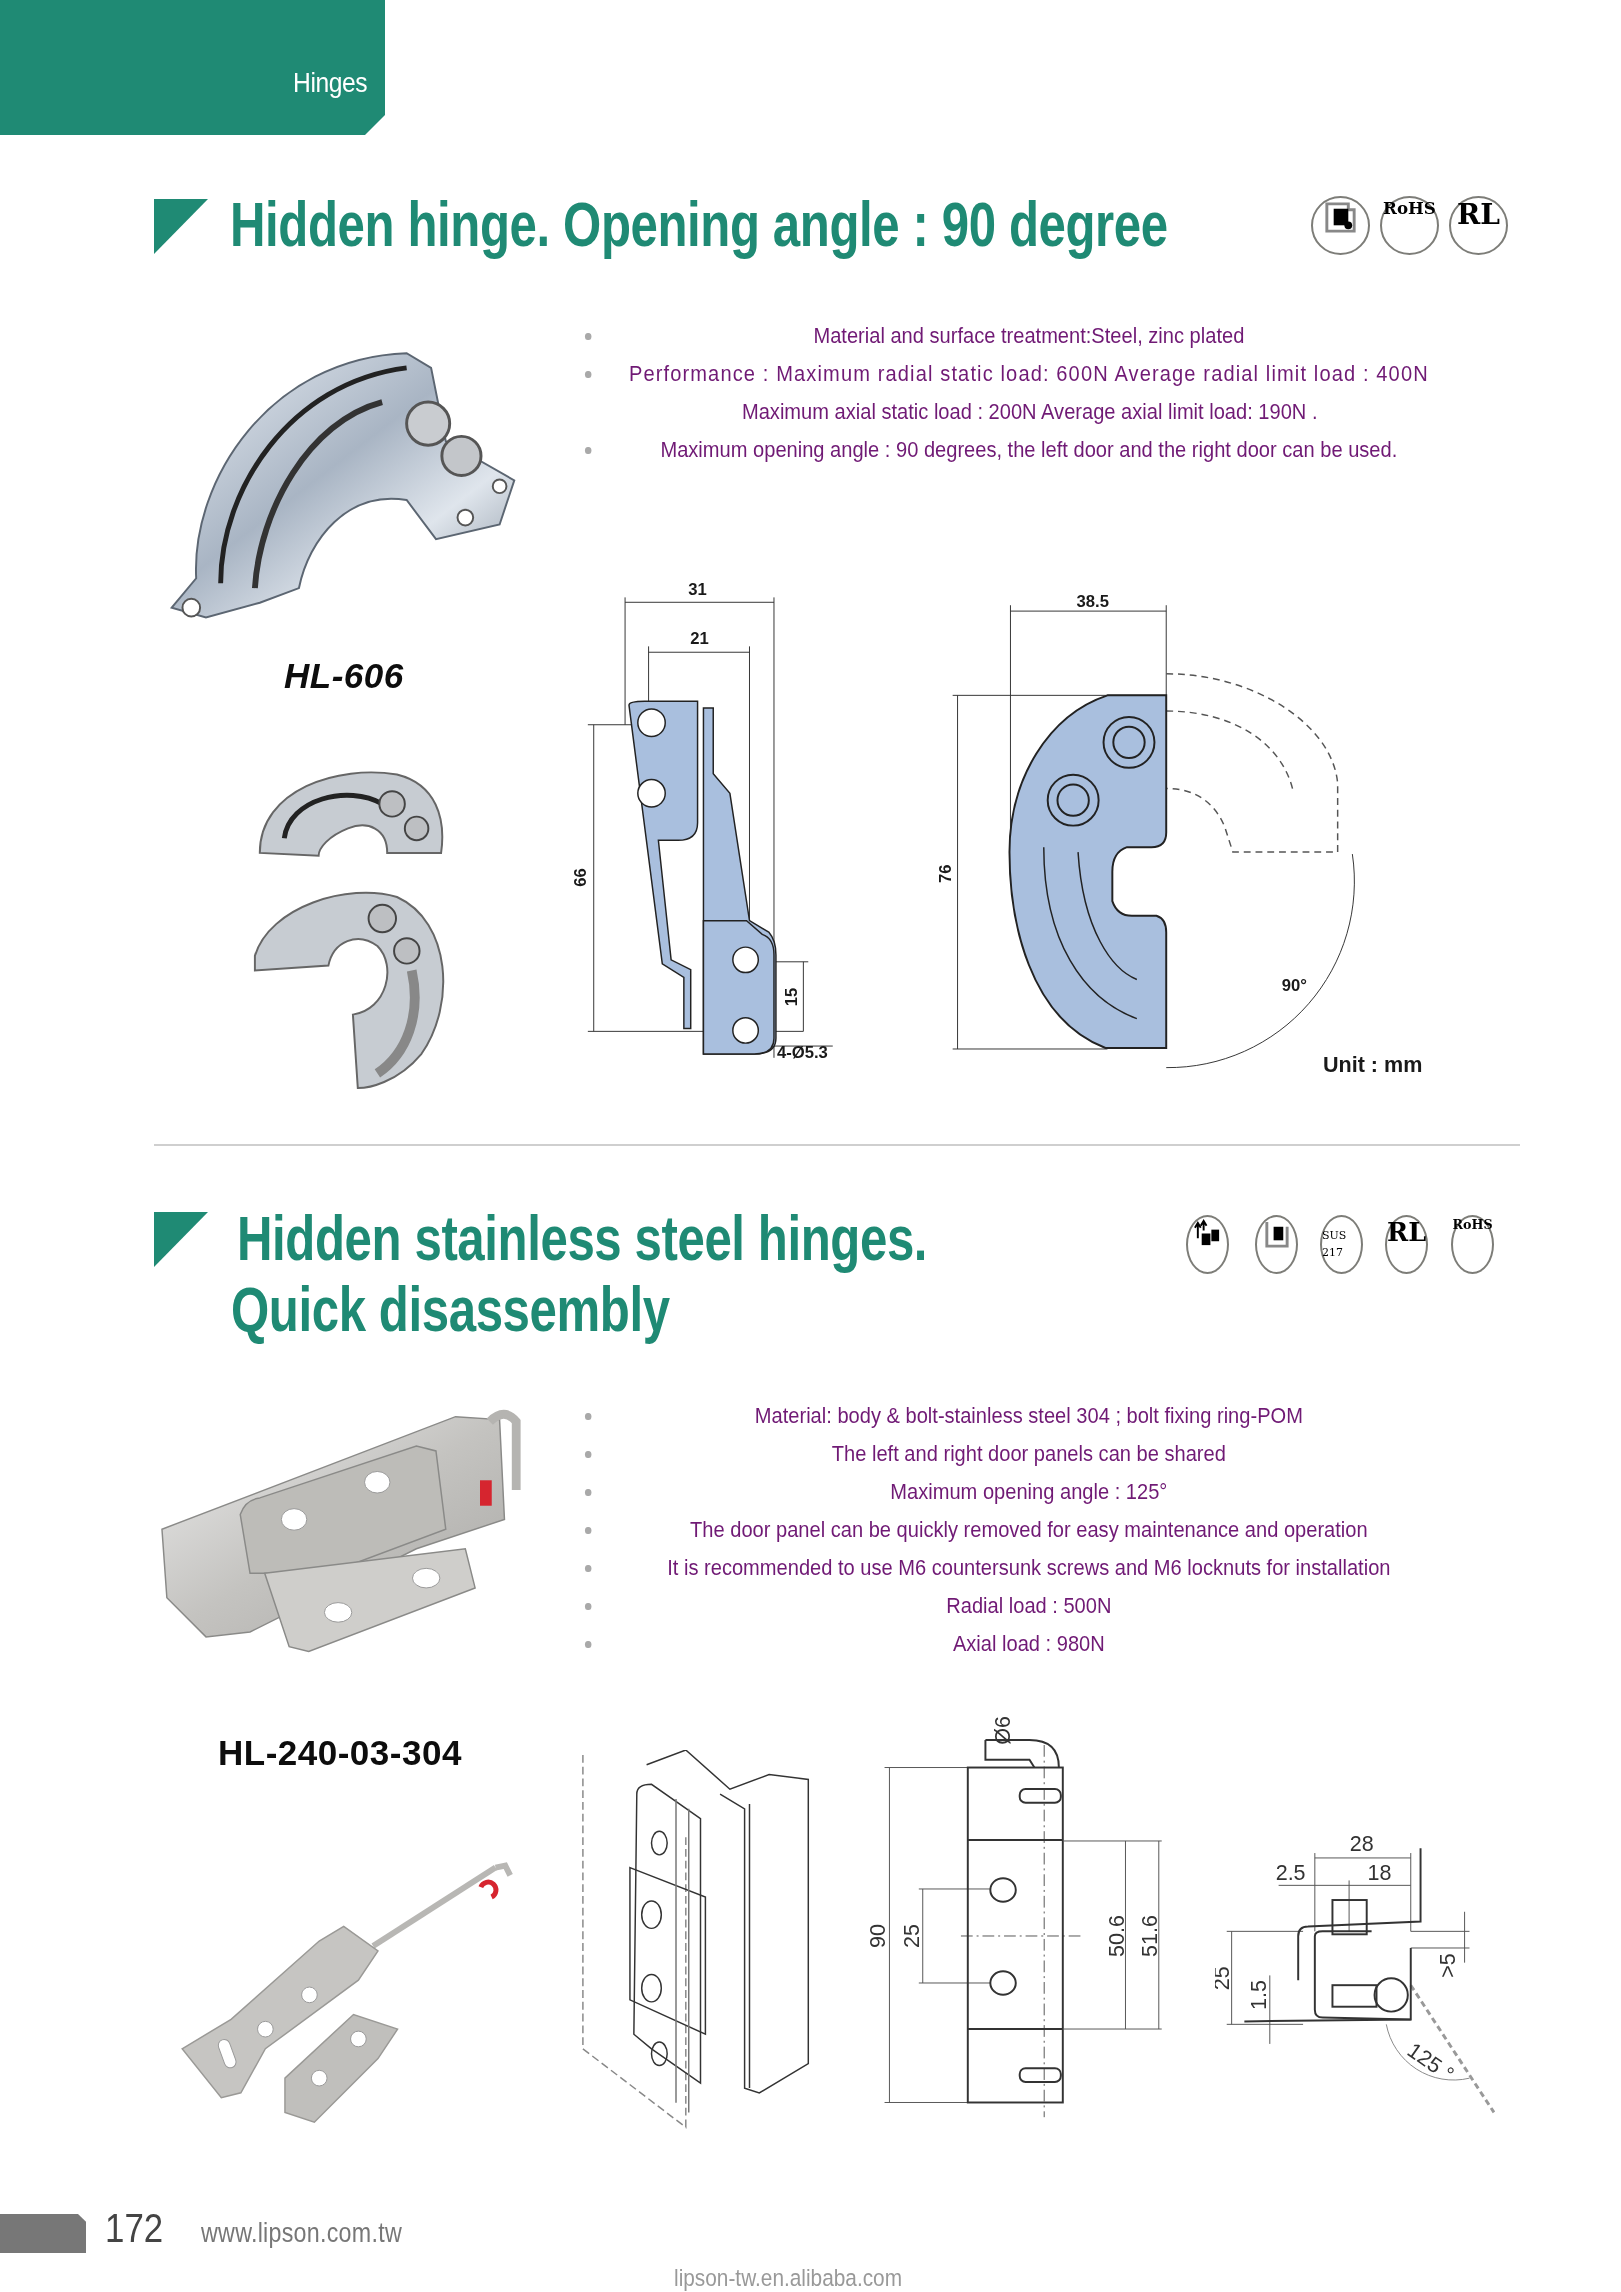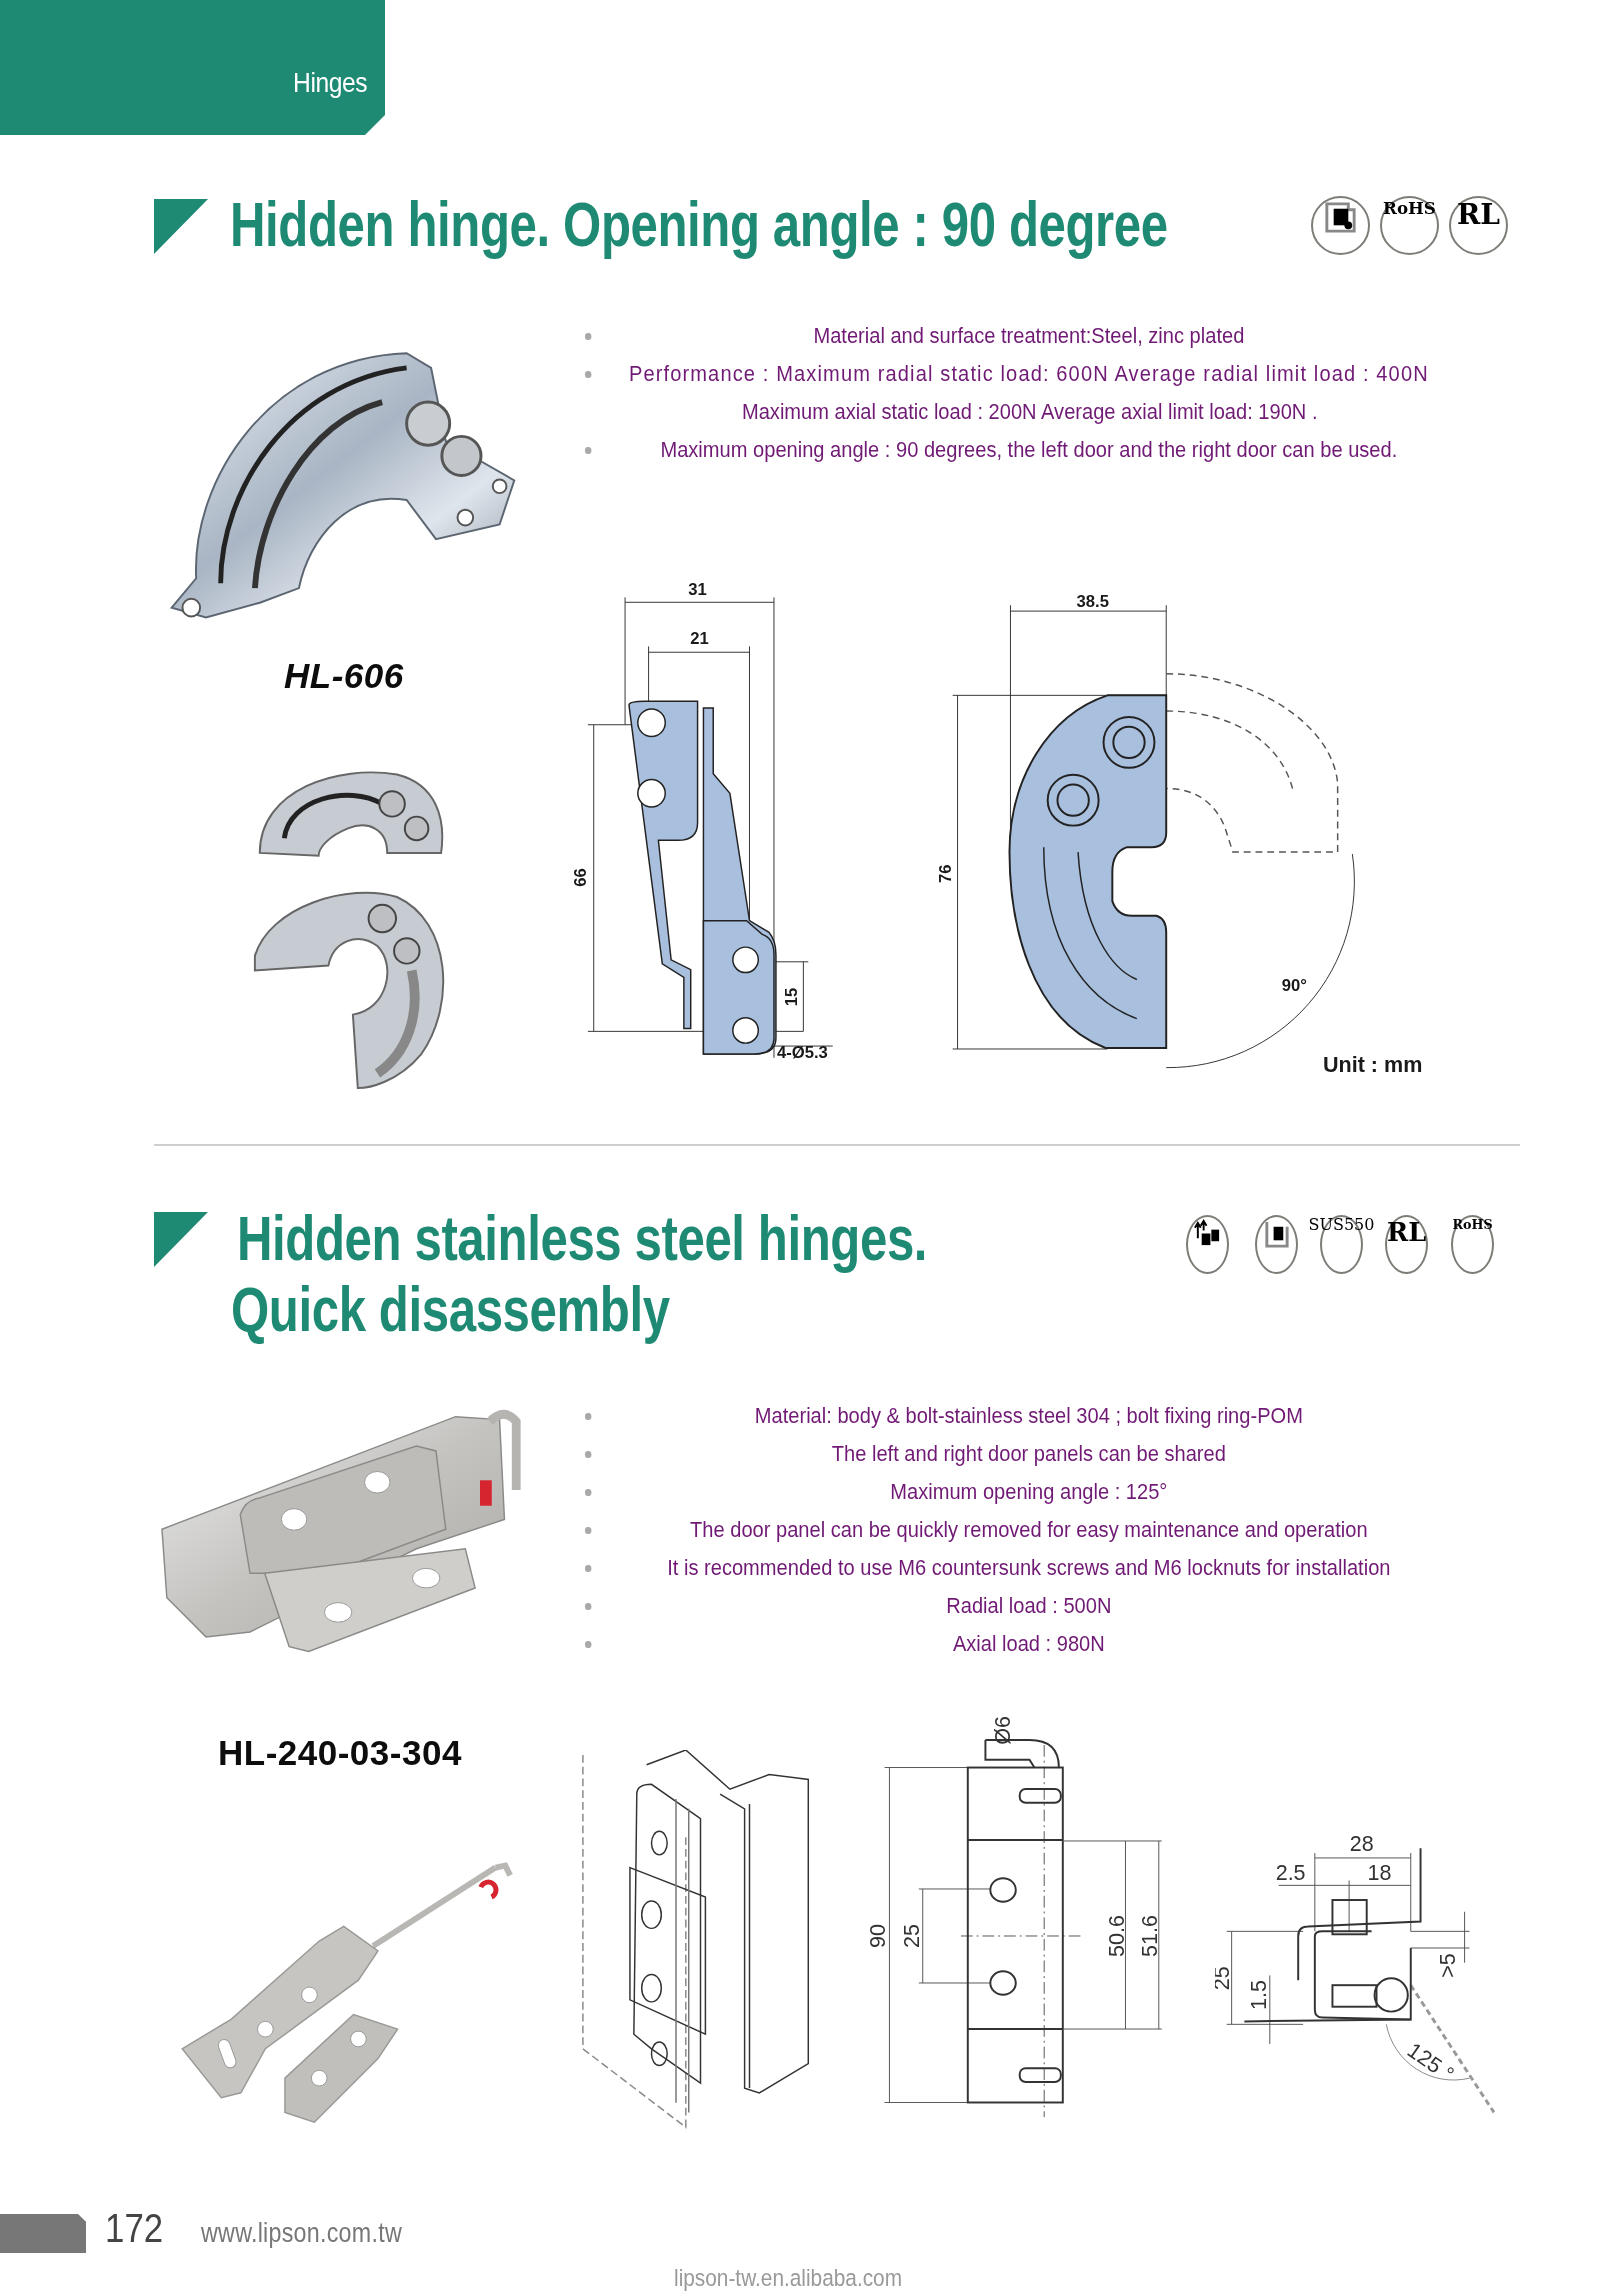--- a/index.html
+++ b/index.html
@@ -164,23 +164,23 @@
         <rect x="9" y="17" width="9" height="12" fill="#000"></rect>
         <rect x="19" y="13" width="8" height="12" fill="#000"></rect>
       </svg>
   </div>
   <div class="badge sm" style="left:1255px;top:1215px;">
     <svg width="29" height="35" viewBox="0 0 30 36">
         <path d="M5 5 V30 H26 V10" fill="none" stroke="#888" stroke-width="3"></path>
         <rect x="12" y="10" width="10" height="14" fill="#000"></rect>
       </svg>
   </div>
-  <div class="badge sm" style="left:1320px;top:1215px;flex-direction:row;font-weight:normal;font-size:16px;line-height:16.7px;">
+  <div class="badge sm" style="left:1320px;top:1215px;flex-direction:column;font-weight:normal;font-size:11px;line-height:16.7px;">
     <span>SUS</span>
-    <span>550</span>
+    <span>217</span>
   </div>
   <div class="badge sm" style="left:1385px;top:1215px;font-size:25.5px;">
       <span>RL</span>
     </div>
   <div class="badge sm" style="left:1451px;top:1215px;font-size:12.7px;">
       <span>RoHS</span>
     </div>
 </div>
 
 <div class="abs bullets" style="left:584px;top:1397px;width:941px;">

